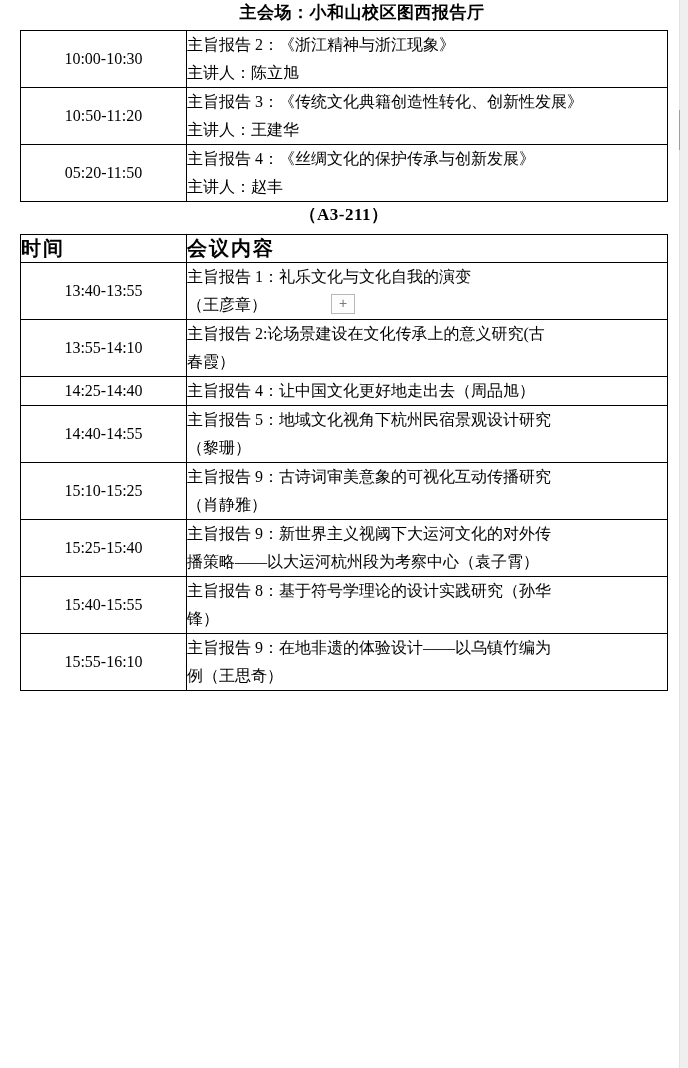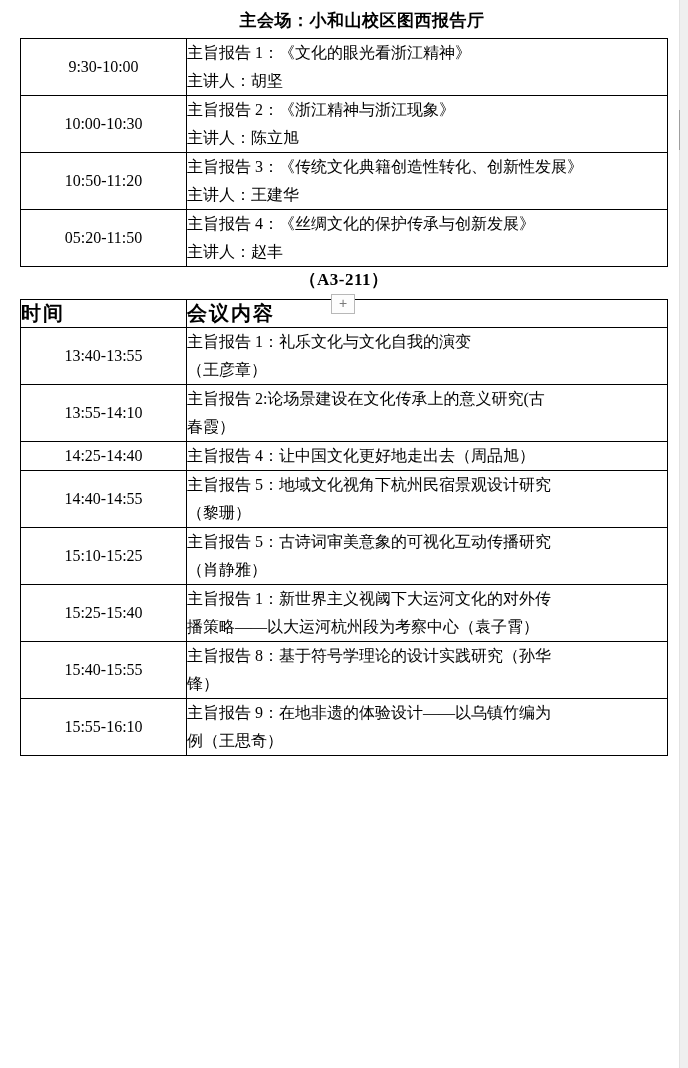--- a/index.html
+++ b/index.html
@@ -22,21 +22,21 @@
     box-sizing: border-box;
   }
   .heading {
     text-align: center;
     font-weight: bold;
     font-size: 17px;
     letter-spacing: 0.5px;
     line-height: 1.3;
   }
   .heading-main {
-    padding-top: 10px;
+    padding-top: 2px;
     padding-bottom: 6px;
     margin-left: 36px;
   }
   .heading-sub {
     padding-top: 14px;
     padding-bottom: 2px;
   }
   .heading-room {
     padding-top: 2px;
     padding-bottom: 8px;
@@ -116,27 +116,20 @@
 
   <div class="heading heading-main">主会场：小和山校区图西报告厅</div>
 
   <table class="sched">
     <colgroup>
         <col class="col-time">
         <col>
       </colgroup>
     <tbody>
       <tr>
-        <td class="cell-time">9:30-10:00</td>
-        <td class="cell-content">
-          <div class="line">主旨报告 1：《文化的眼光看浙江精神》</div>
-          <div class="line">主讲人：胡坚</div>
-        </td>
-      </tr>
-      <tr>
         <td class="cell-time">10:00-10:30</td>
         <td class="cell-content">
           <div class="line">主旨报告 2：《浙江精神与浙江现象》</div>
           <div class="line">主讲人：陈立旭</div>
         </td>
       </tr>
       <tr>
         <td class="cell-time">10:50-11:20</td>
         <td class="cell-content">
           <div class="line">主旨报告 3：《传统文化典籍创造性转化、创新性发展》</div>
@@ -192,28 +185,28 @@
       <tr>
         <td class="cell-time">14:40-14:55</td>
         <td class="cell-content">
           <div class="line">主旨报告 5：地域文化视角下杭州民宿景观设计研究</div>
           <div class="line">（黎珊）</div>
         </td>
       </tr>
       <tr>
         <td class="cell-time">15:10-15:25</td>
         <td class="cell-content">
-          <div class="line">主旨报告 5：古诗词审美意象的可视化互动传播研究</div>
+          <div class="line">主旨报告 9：古诗词审美意象的可视化互动传播研究</div>
           <div class="line">（肖静雅）</div>
         </td>
       </tr>
       <tr>
         <td class="cell-time">15:25-15:40</td>
         <td class="cell-content">
-          <div class="line">主旨报告 1：新世界主义视阈下大运河文化的对外传</div>
+          <div class="line">主旨报告 9：新世界主义视阈下大运河文化的对外传</div>
           <div class="line">播策略——以大运河杭州段为考察中心（袁子霄）</div>
         </td>
       </tr>
       <tr>
         <td class="cell-time">15:40-15:55</td>
         <td class="cell-content">
           <div class="line">主旨报告 8：基于符号学理论的设计实践研究（孙华</div>
           <div class="line">锋）</div>
         </td>
       </tr>

